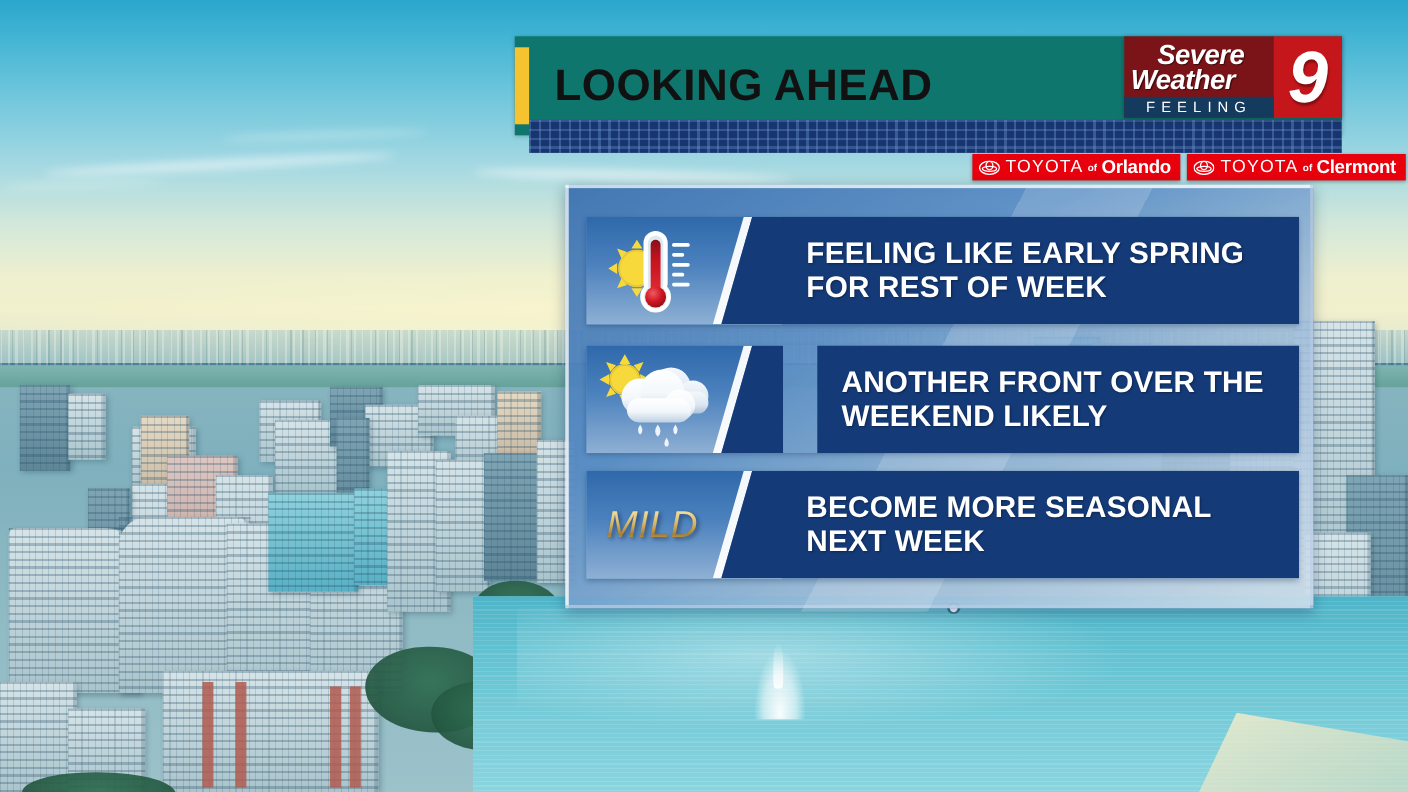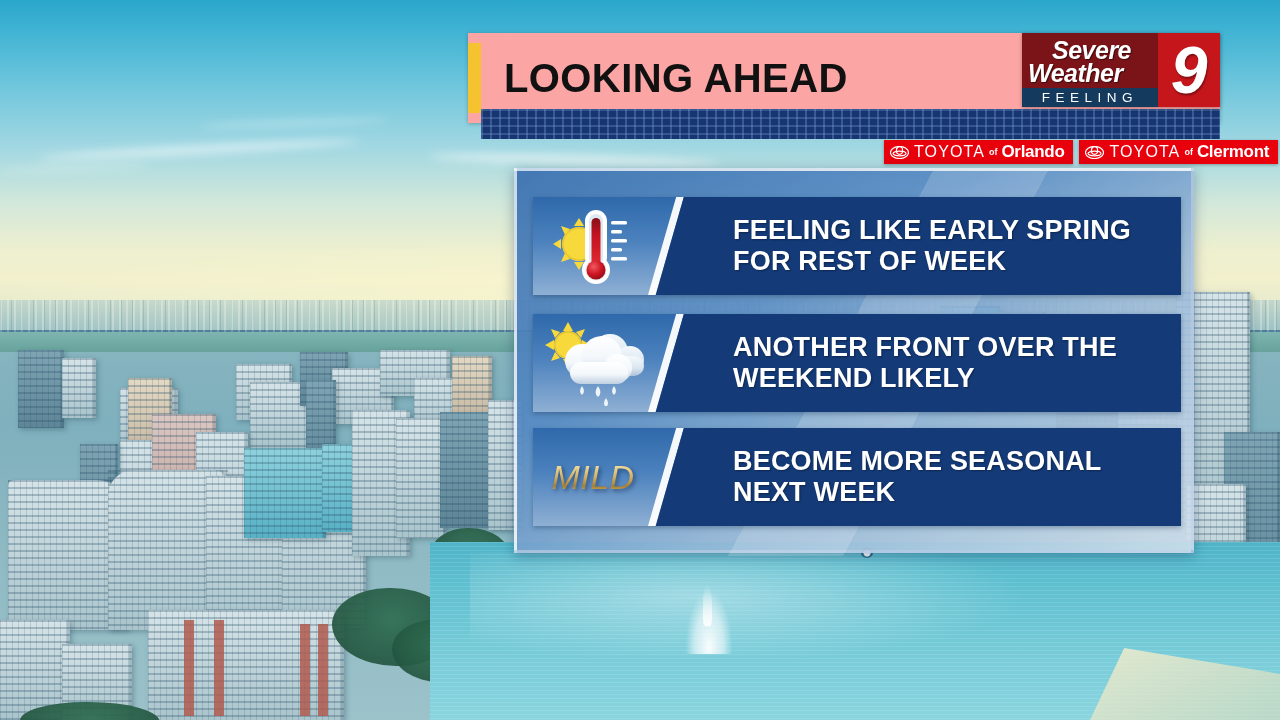--- a/index.html
+++ b/index.html
@@ -164,21 +164,21 @@
   
   .title-wrap {
     position: absolute;
     left: 468px; top: 33px;
     width: 752px; height: 108px;
   }
   .title-bar {
     position: absolute;
     left: 0; top: 0;
     width: 752px; height: 90px;
-    background: #fca5a5;
+    background: #0f766e;
     display: flex;
     align-items: center;
     box-shadow: 0 1px 4px rgba(0,0,0,.25);
   }
   .title-accent {
     width: 13px; height: 70px;
     background: #f5c230;
     flex: 0 0 auto;
   }
   .title-text {
@@ -313,21 +313,21 @@
   .row {
     position: absolute;
     left: 16px;
     width: 648px;
     height: 98px;
     display: flex;
     box-shadow: 0 2px 5px rgba(10,35,70,.33);
     overflow: hidden;
   }
   .row1 { top: 26px; }
-  .row2 { top: 143px; }
+  .row2 { top: 143px; gap: 32px; }
   .row3 { top: 257px; }
 
   .row-icon {
     position: relative;
     width: 178px; height: 98px;
     flex: 0 0 auto;
     background: linear-gradient(to bottom, #2f69ab 0%, #4b81bd 45%, #8fb0d4 100%);
   }
   .row-slash {
     position: absolute;

